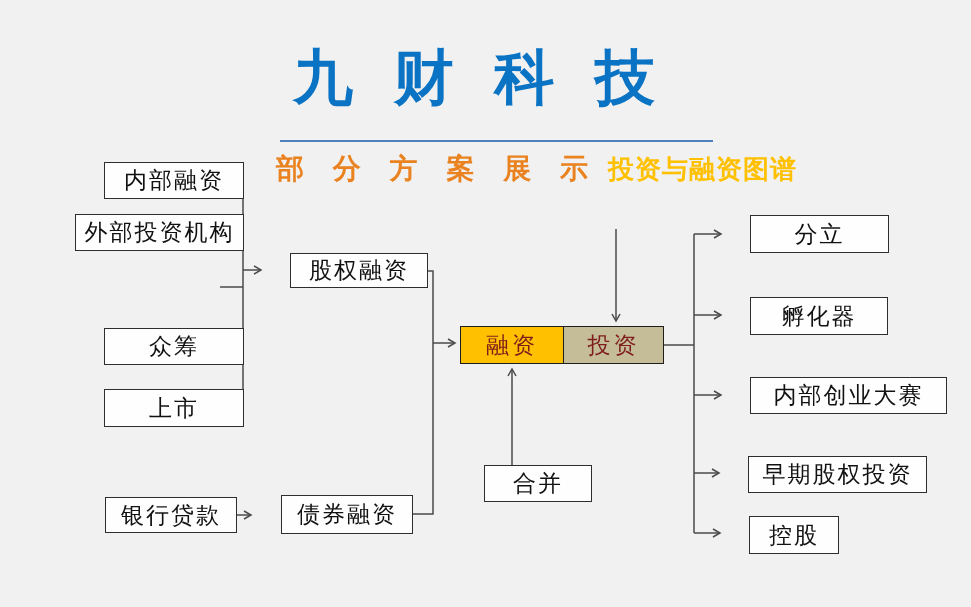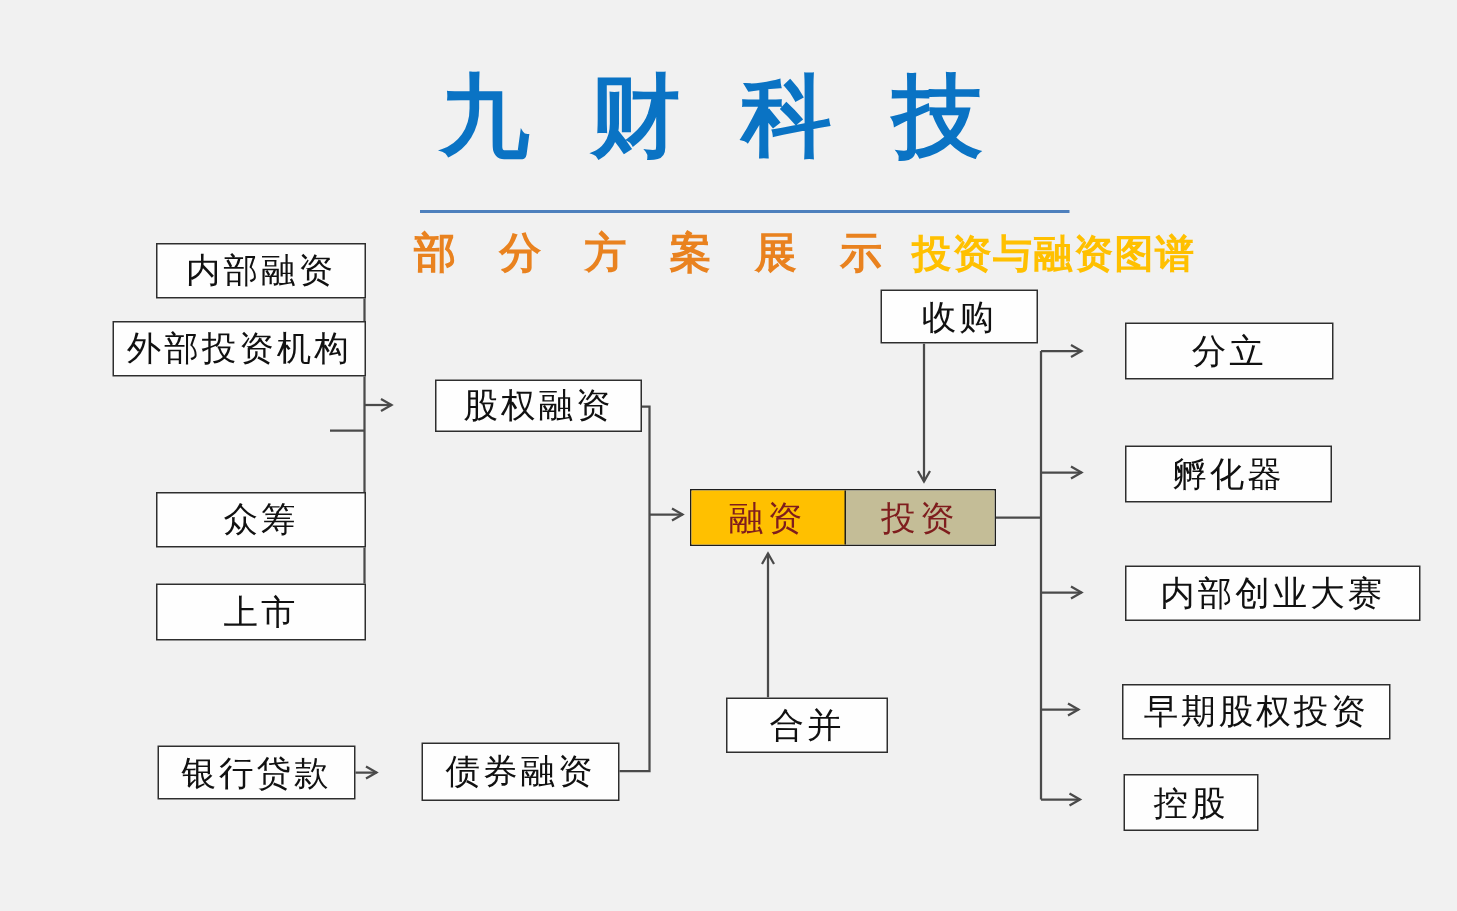--- a/index.html
+++ b/index.html
@@ -93,21 +93,20 @@
   <div class="node" style="left:80px;top:162px;width:140px;height:37px">内部融资</div>
   <div class="node" style="left:51px;top:214px;width:169px;height:37px">外部投资机构</div>
   <div class="node" style="left:80px;top:328px;width:140px;height:37px">众筹</div>
   <div class="node" style="left:80px;top:389px;width:140px;height:38px">上市</div>
 
   <div class="node" style="left:266px;top:253px;width:138px;height:35px">股权融资</div>
 
   <div class="node" style="left:81px;top:497px;width:132px;height:36px">银行贷款</div>
   <div class="node" style="left:257px;top:495px;width:132px;height:39px">债券融资</div>
 
-  <div class="node" style="left:563px;top:193px;width:105px;height:36px">收购</div>
   <div class="node" style="left:460px;top:465px;width:108px;height:37px">合并</div>
 
   <div class="core">
     <div class="core-half financing">融资</div>
     <div class="core-half investment">投资</div>
   </div>
 
   <div class="node" style="left:726px;top:215px;width:139px;height:38px">分立</div>
   <div class="node" style="left:726px;top:297px;width:138px;height:38px">孵化器</div>
   <div class="node" style="left:726px;top:377px;width:197px;height:37px">内部创业大赛</div>

